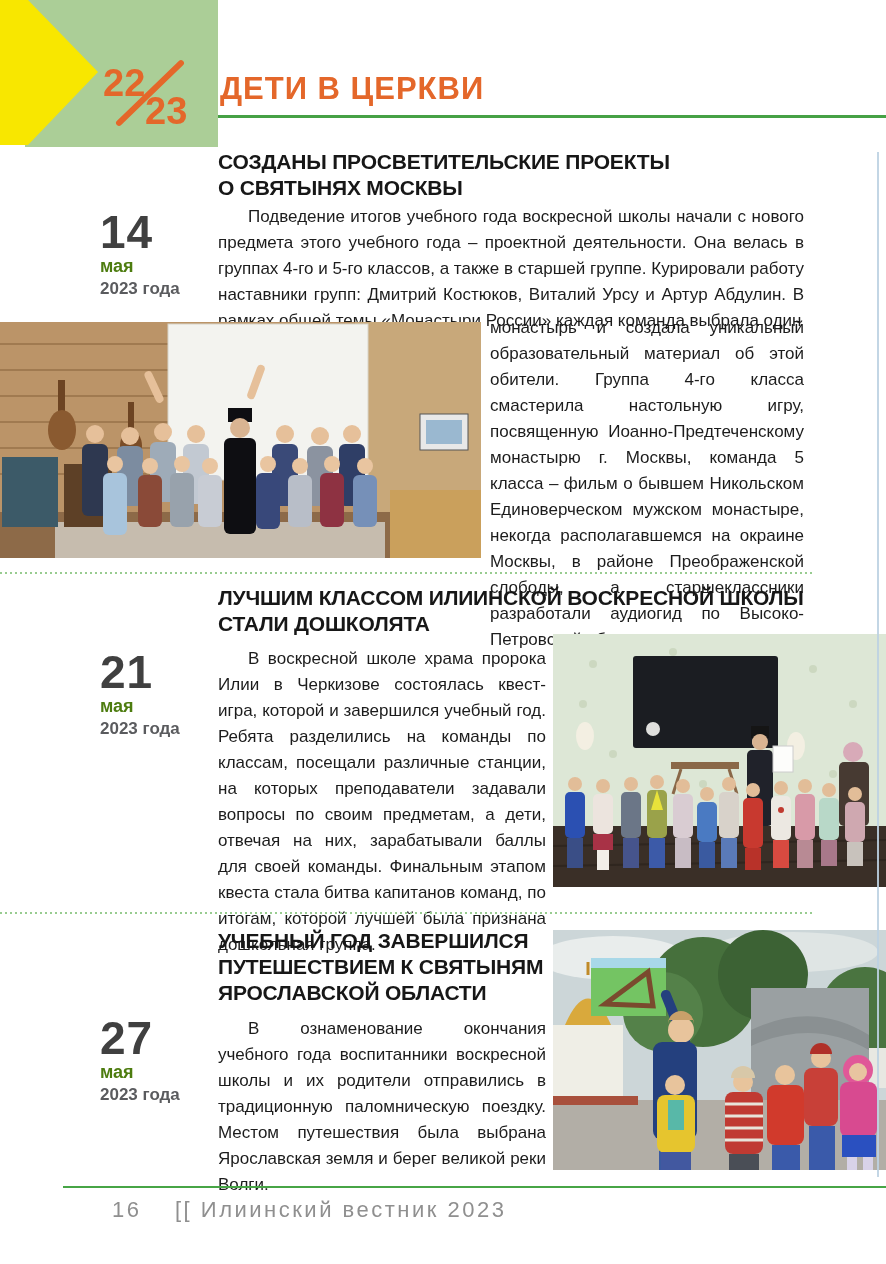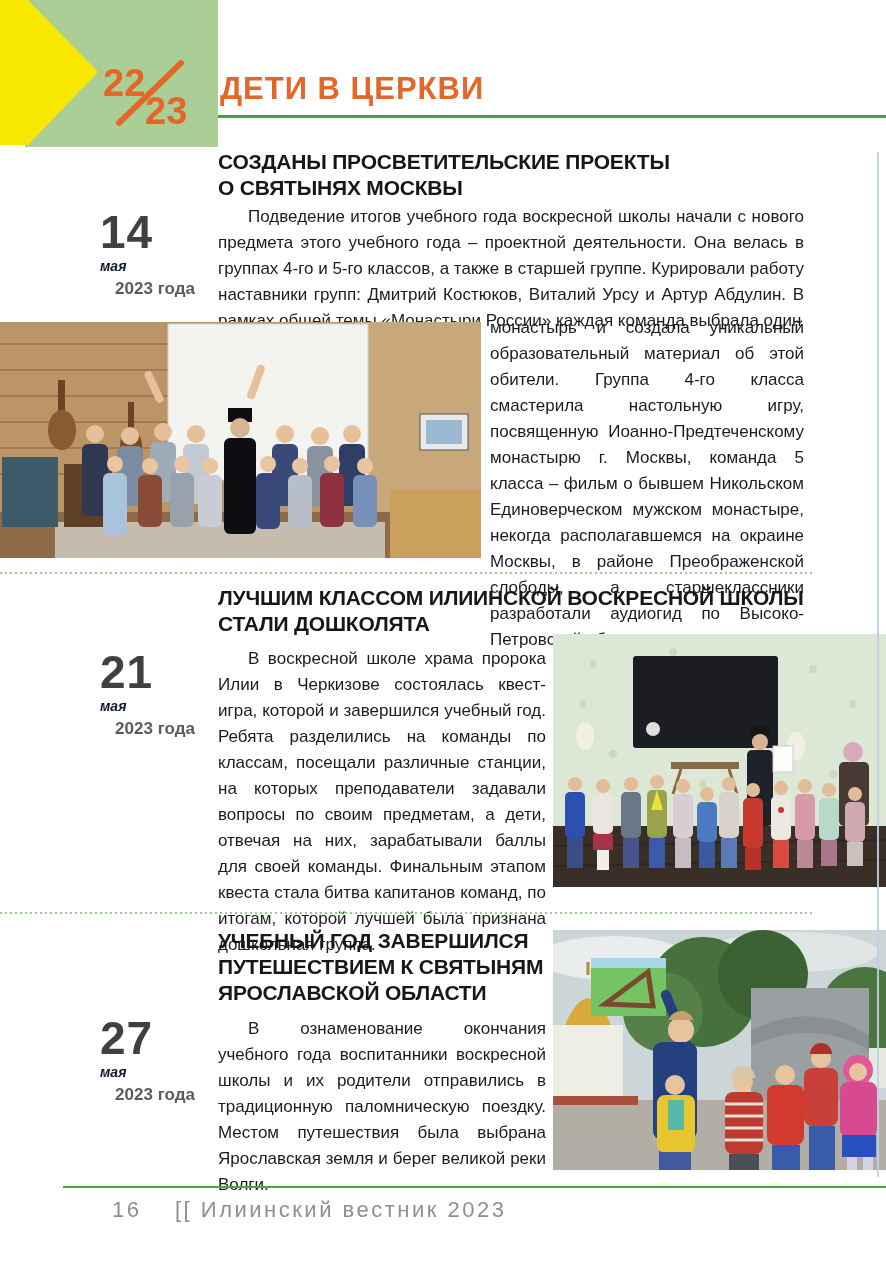--- a/index.html
+++ b/index.html
@@ -17,22 +17,22 @@
   .badge-slash{position:absolute;left:104px;top:90px;width:92px;height:6px;background:#e4672a;border-radius:3px;transform:rotate(-44deg);}
   .section-title{position:absolute;left:220px;top:71px;margin:0;font-size:31px;font-weight:800;color:#e4672a;letter-spacing:1px;}
   .hdr-rule{position:absolute;left:218px;top:115px;width:668px;height:3px;background:#46a145;}
 
   
   .art-title{position:absolute;margin:0;font-size:21px;font-weight:800;color:#171717;line-height:26px;white-space:pre-line;letter-spacing:-0.2px;}
   .body-text{position:absolute;font-size:17px;line-height:26px;color:#1c1c1c;text-align:justify;}
   .indent{text-indent:30px;}
   .date-block{position:absolute;left:100px;width:110px;}
   .date-day{font-size:46px;font-weight:800;color:#404040;line-height:44px;letter-spacing:1px;}
-  .date-month{font-size:14px;font-weight:700;color:#0f172a;line-height:24px;font-style:italic;}
-  .date-year{font-size:17px;font-weight:700;color:#5a5b5e;line-height:22px;text-align:center;}
+  .date-month{font-size:18px;font-weight:700;color:#4d7c0f;line-height:24px;}
+  .date-year{font-size:17px;font-weight:700;color:#5a5b5e;line-height:22px;}
   .dotted-sep{position:absolute;height:2px;
     background:repeating-linear-gradient(90deg,#98cc90 0 2px,transparent 2px 5px);}
   .photo{position:absolute;display:block;}
 
   
   .f-rule{position:absolute;left:63px;top:1186px;width:823px;height:2px;background:#47a546;}
   .f-text{position:absolute;top:1197px;font-size:22px;color:#8f8f8f;letter-spacing:2.5px;}
   .f-page{left:112px;}
   .f-issue{left:175px;}
   .scan-edge{position:absolute;left:877px;top:152px;width:2px;height:1025px;background:#bcd2e2;opacity:.9;}

